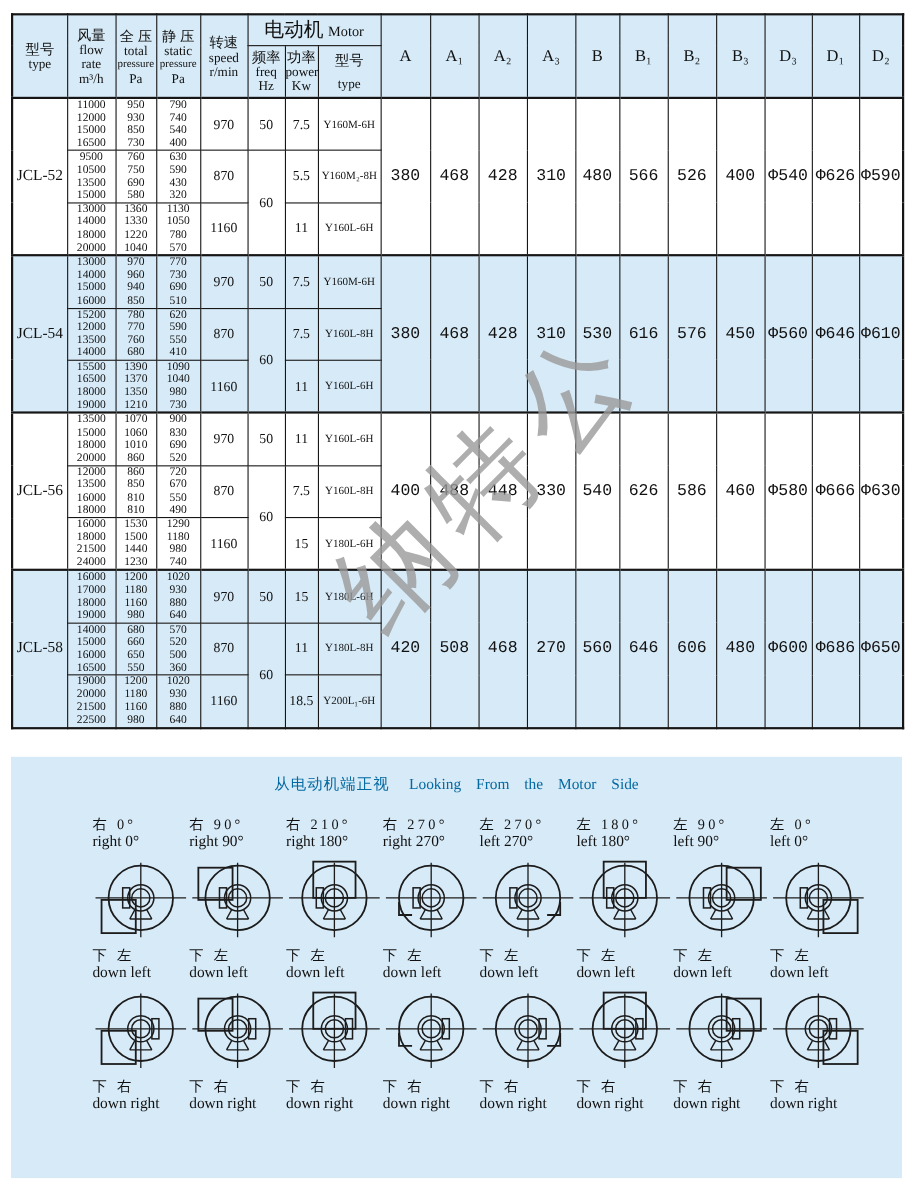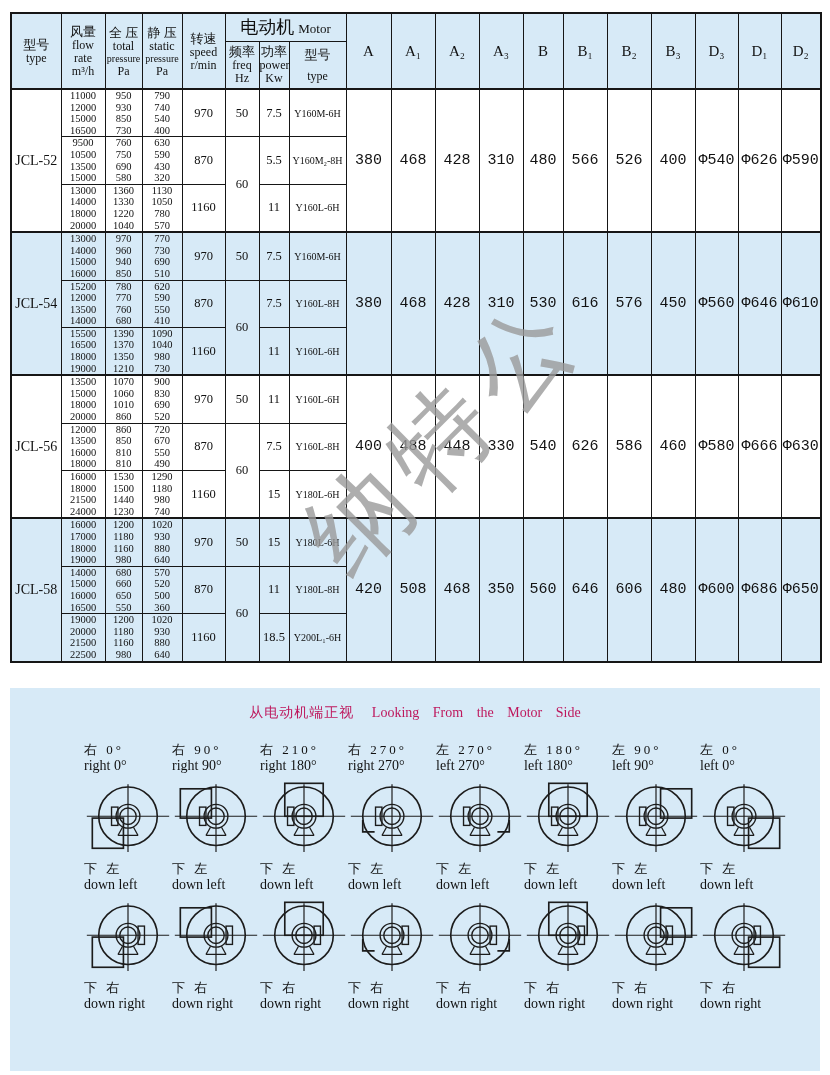--- a/index.html
+++ b/index.html
@@ -36,21 +36,21 @@
     font-size:100px;letter-spacing:14px;color:var(--wm,#9b9b9b);
     opacity:.8;z-index:5;pointer-events:none;white-space:nowrap;
     text-align:center;line-height:150px;
   }
   
   .fan-panel{
     position:absolute;left:10px;top:688px;width:810px;height:383px;
     background:var(--shade,#d7eaf7);
   }
   .panel-title{
-    margin-top:16px;text-align:center;font-size:14px;color:#be185d;
+    margin-top:16px;text-align:center;font-size:14px;color:#0369a1;
   }
   .panel-title .t-zh{letter-spacing:1px;}
   .panel-title .t-en{margin-left:14px;word-spacing:10px;}
   .fan-grid{
     margin:20px 0 0 74px;display:grid;grid-template-columns:repeat(8,88px);
   }
   .fan-col{text-align:left;}
   .angle-zh,.dir-zh{display:block;font-size:13px;line-height:16px;letter-spacing:3px;}
   .angle-en,.dir-en{display:block;font-size:14px;line-height:16px;}
   .fan-col svg{display:block;margin:4px auto 0 auto;}
@@ -414,21 +414,21 @@
           <div>880</div>
           <div>640</div>
         </td>
         <td class="speed-cell">970</td>
         <td class="freq-cell" rowspan="1">50</td>
         <td class="power-cell">15</td>
         <td class="motor-cell">Y180L-6H</td>
         <td class="dim-cell" rowspan="3">420</td>
         <td class="dim-cell" rowspan="3">508</td>
         <td class="dim-cell" rowspan="3">468</td>
-        <td class="dim-cell" rowspan="3">350</td>
+        <td class="dim-cell" rowspan="3">270</td>
         <td class="dim-cell" rowspan="3">560</td>
         <td class="dim-cell" rowspan="3">646</td>
         <td class="dim-cell" rowspan="3">606</td>
         <td class="dim-cell" rowspan="3">480</td>
         <td class="dim-cell" rowspan="3">Φ600</td>
         <td class="dim-cell" rowspan="3">Φ686</td>
         <td class="dim-cell" rowspan="3">Φ650</td>
       </tr>
       <tr class="shaded " style="height: 47px;">
         <td class="num-col">

